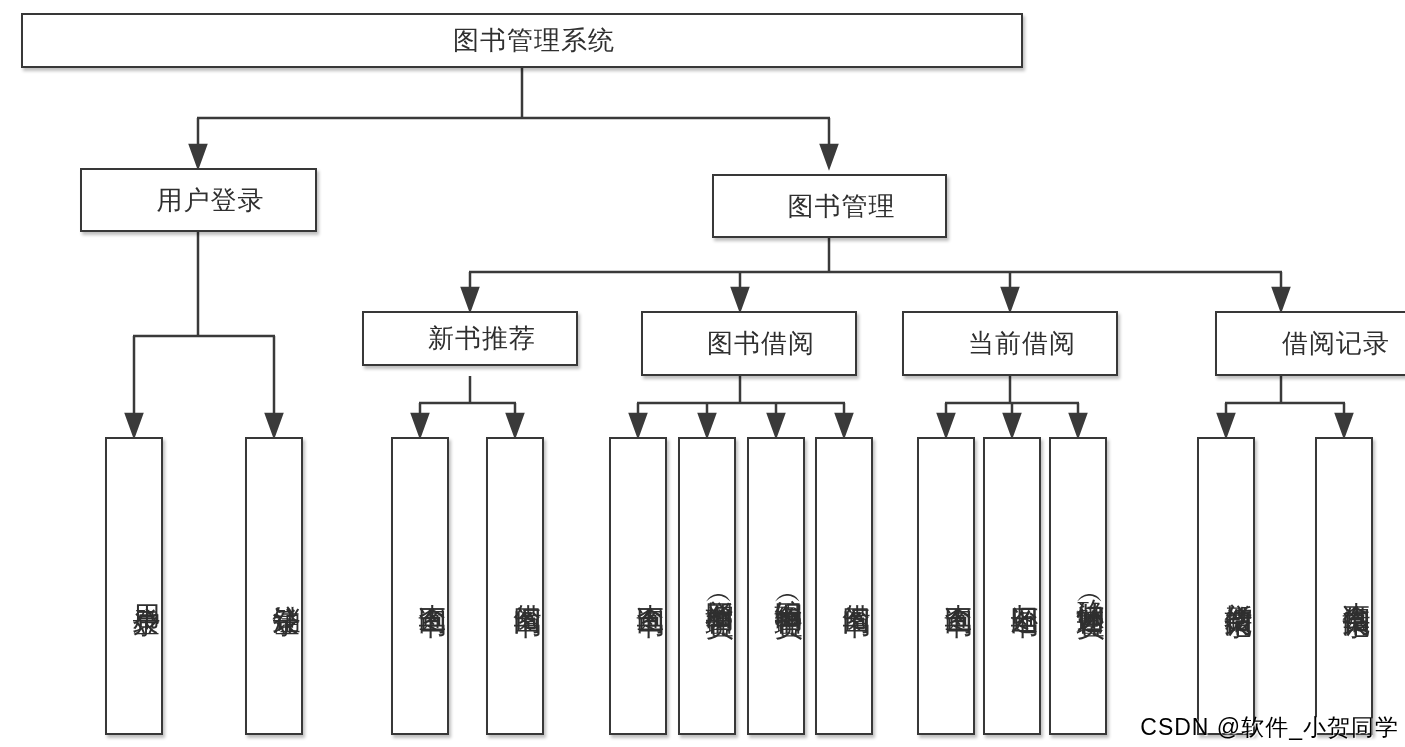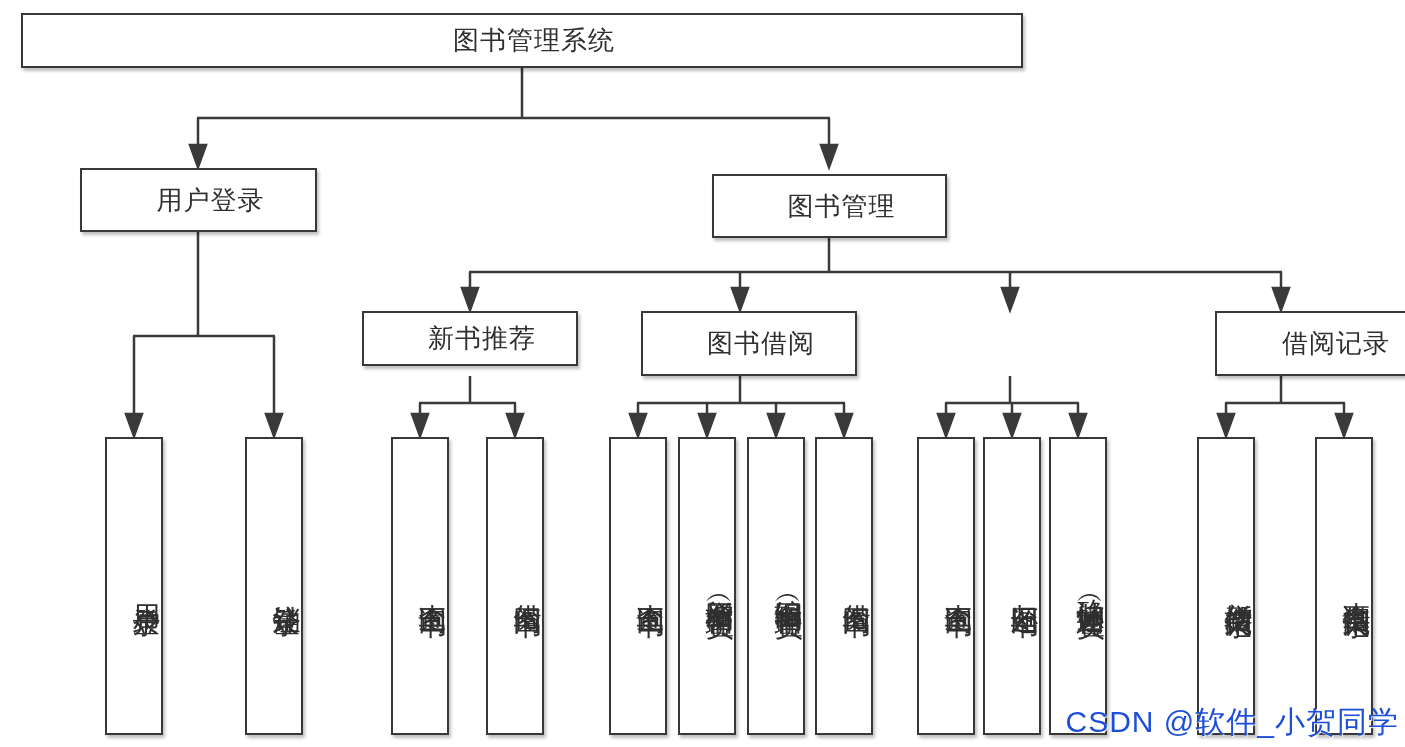--- a/index.html
+++ b/index.html
@@ -46,23 +46,23 @@
     text-orientation: mixed;
     font-size: 28px;
     line-height: 1.0;
     letter-spacing: 2px;
     color: #2f2f2f;
   }
   .watermark {
     position: absolute;
     right: 6px;
     bottom: 4px;
-    font-size: 30px;
+    font-size: 23px;
     letter-spacing: 1px;
-    color: #1d4ed8;
+    color: #000000;
     text-shadow: 1px 1px 1px rgba(255,255,255,0.9);
     z-index: 10;
     white-space: nowrap;
   }
 </style>
 </head>
 <body>
 
 <div class="canvas">
 
@@ -140,20 +140,23 @@
   <div class="box" style="left:712px; top:168px; width:235px; height:64px;margin-top:6px;">
     <span class="hlabel">图书管理</span>
   </div>
 
   <div class="box" style="left:362px; top:311px; width:216px; height:55px;">
     <span class="hlabel">新书推荐</span>
   </div>
   <div class="box" style="left:641px; top:311px; width:216px; height:65px;">
     <span class="hlabel">图书借阅</span>
   </div>
+  <div class="box" style="left:902px; top:311px; width:216px; height:65px;">
+    <span class="hlabel">当前借阅</span>
+  </div>
   <div class="box" style="left:1172px; top:311px; width:218px; height:65px;margin-left:43px;">
     <span class="hlabel">借阅记录</span>
   </div>
 
   <div class="box" style="left:105px; top:437px; width:58px; height:298px;">
     <span class="vlabel">用户登录</span>
   </div>
   <div class="box" style="left:245px; top:437px; width:58px; height:298px;">
     <span class="vlabel">注销登录</span>
   </div>

